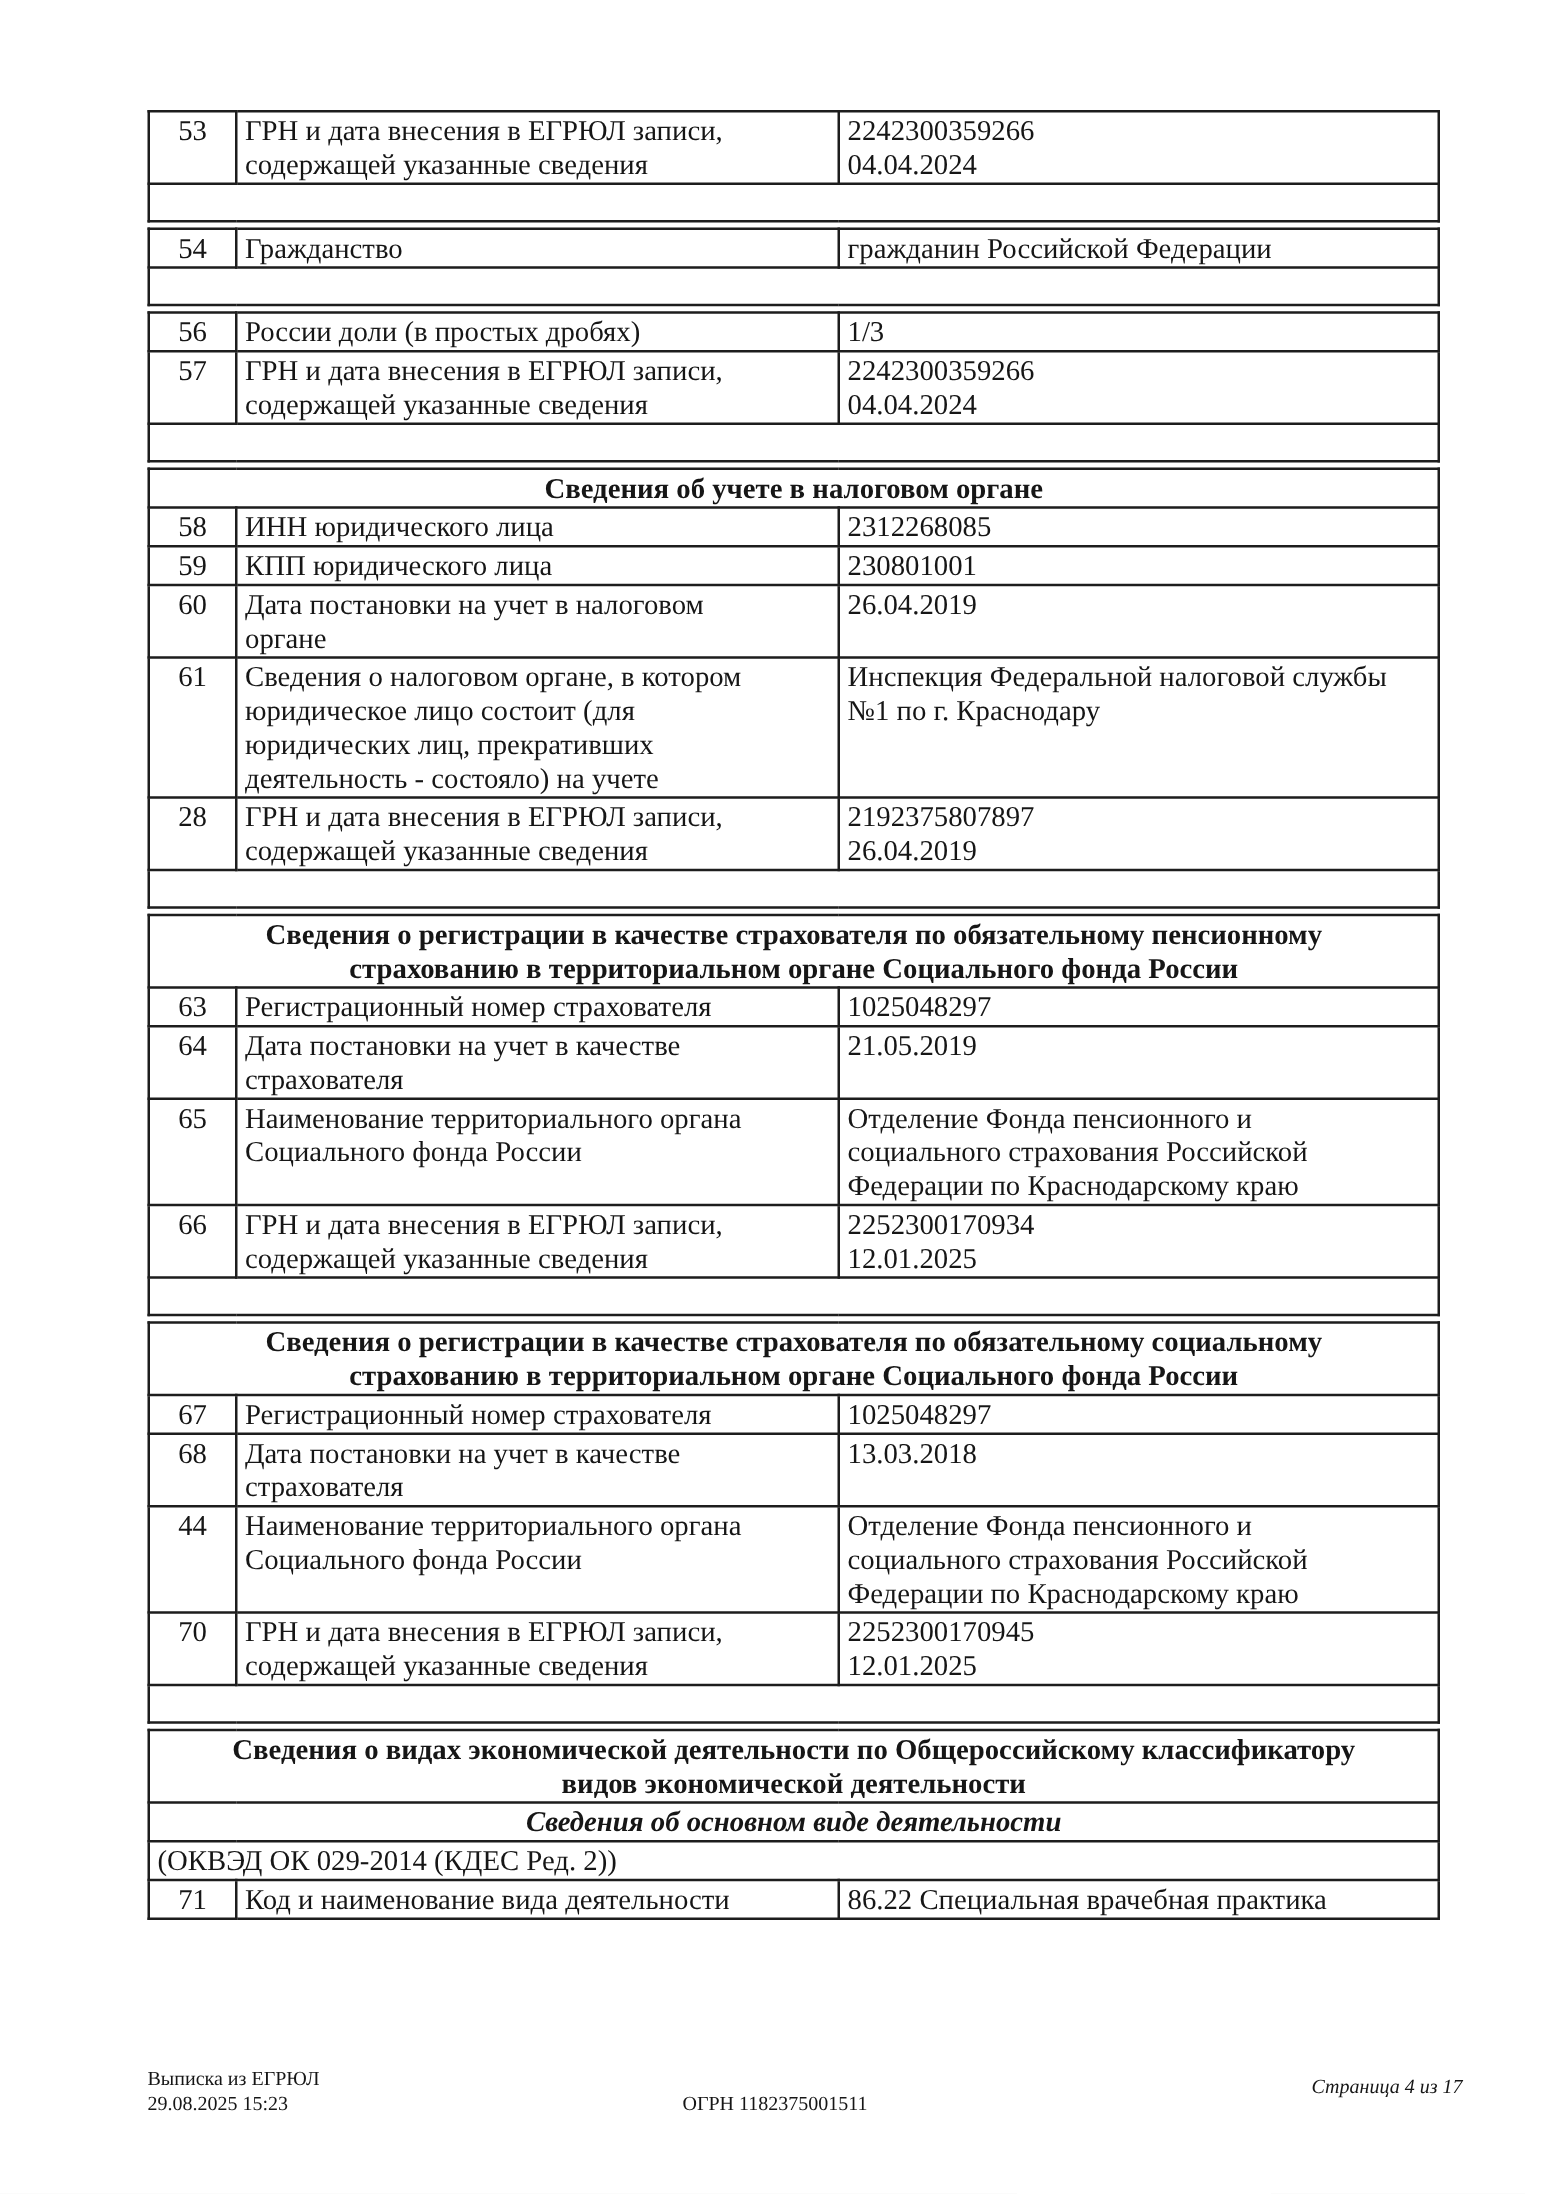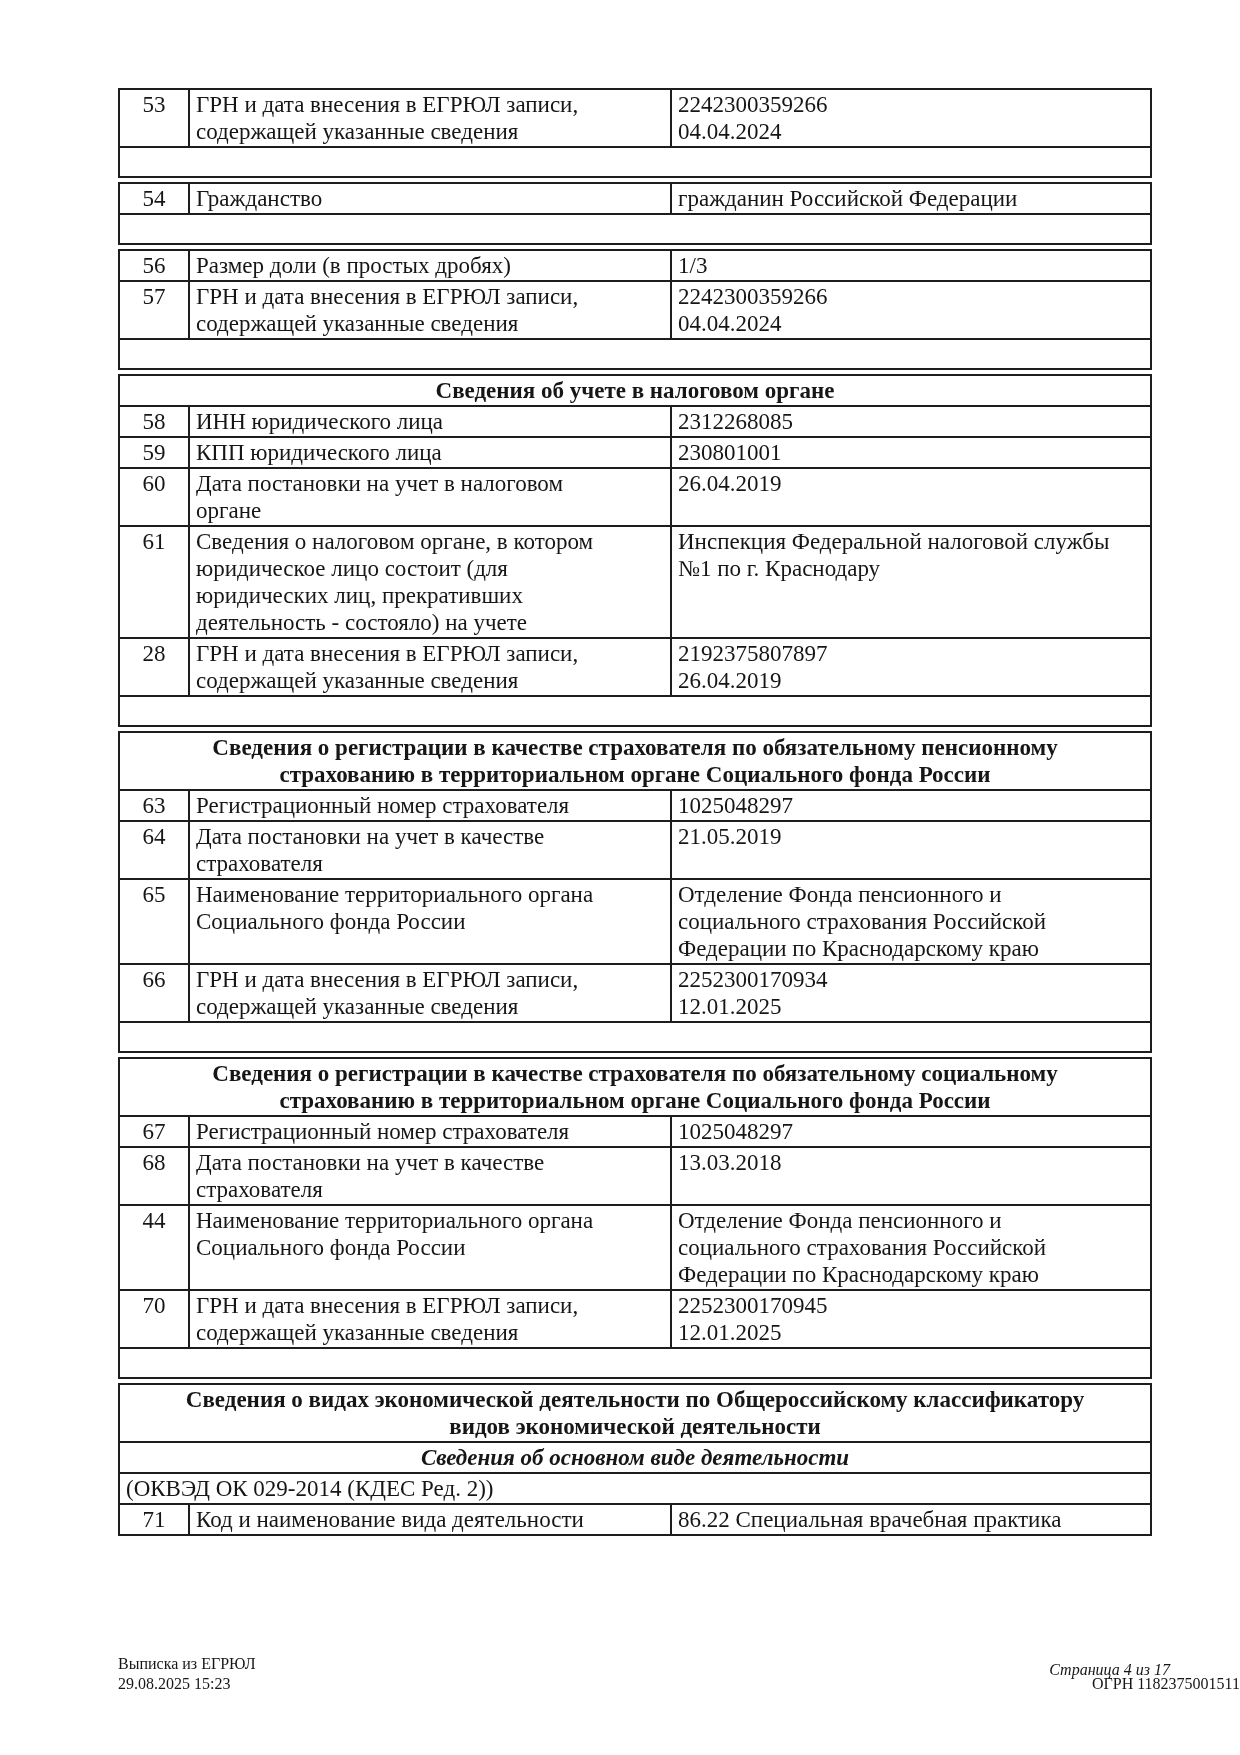--- a/index.html
+++ b/index.html
@@ -76,21 +76,21 @@
   .footer .f-left{
     position:absolute;
     left:118px;
     top:0;
   }
   .footer .f-center{
     position:absolute;
     left:0;
     width:1240px;
     top:20px;
-    text-align:right;
+    text-align:center;
   }
   .footer .f-right{
     position:absolute;
     right:70px;
     top:6px;
     text-align:right;
     font-style:italic;
   }
 </style>
 </head>
@@ -139,21 +139,21 @@
 
     <table class="sec">
       <colgroup>
           <col class="c1">
           <col class="c2">
           <col class="c3">
         </colgroup>
       <tbody>
       <tr>
         <td class="num">56</td>
-        <td>Размер доли (в простых дробях)</td>
+        <td>России доли (в простых дробях)</td>
         <td>1/3</td>
       </tr>
       <tr>
         <td class="num">57</td>
         <td>ГРН и дата внесения в ЕГРЮЛ записи,
 содержащей указанные сведения</td>
         <td>2242300359266
 04.04.2024</td>
       </tr>
       <tr>

